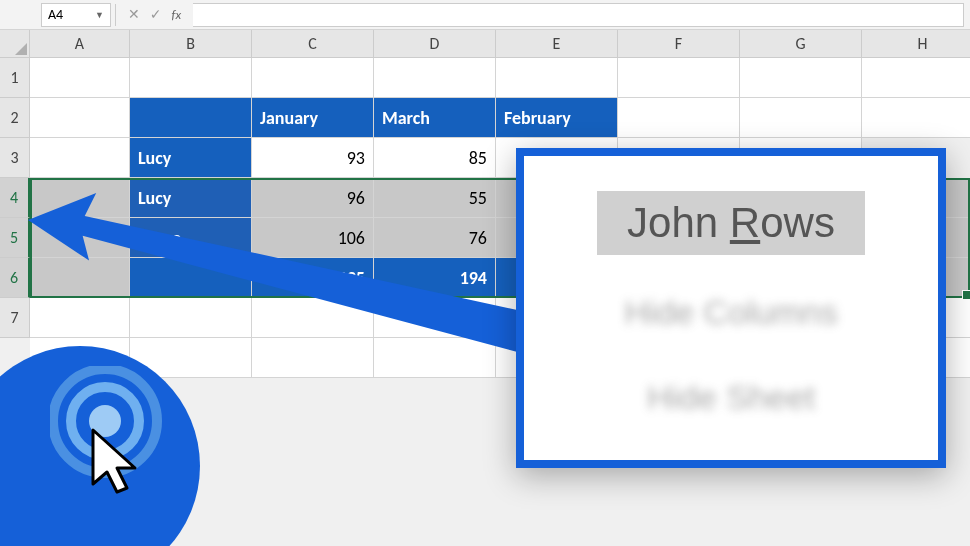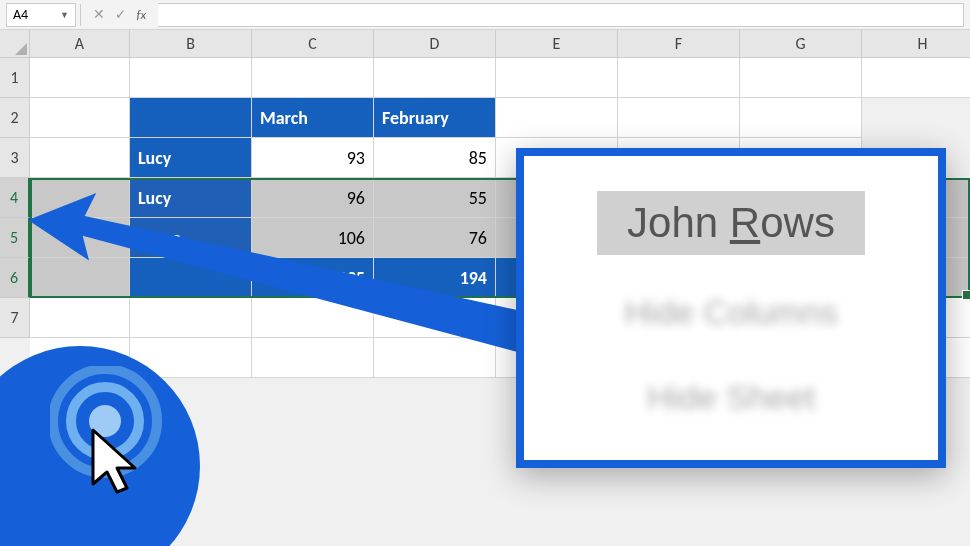--- a/index.html
+++ b/index.html
@@ -1,20 +1,20 @@
 <!DOCTYPE html>
 <html><head>
 <meta charset="utf-8">
 <style>
   * { box-sizing: border-box; margin: 0; padding: 0; }
   body { font-family: Calibri, Arial, sans-serif; background: #f0f0f0; width: 970px; height: 546px; overflow: hidden; position: relative; }
   
   
   .top-bar { background: #f3f3f3; height: 30px; display: flex; align-items: center; border-bottom: 1px solid #d4d4d4; padding: 2px 6px; gap: 4px; }
-  .name-box { width: 70px; height: 24px; background: #fff; border: 1px solid #ccc; font-size: 14px; padding: 2px 6px; display: flex; align-items: center; justify-content: space-between; }
+  .name-box { width: 70px; height: 24px; background: #fff; border: 1px solid #ccc; font-size: 14px; padding: 2px 6px; display: flex; align-items: center; justify-content: space-between; margin-left: 35px; }
   .name-box-arrow { font-size: 9px; color: #666; }
   .fx-icons { display: flex; align-items: center; gap: 10px; padding: 0 8px; color: #999; font-size: 14px; }
   .fx-label { font-style: italic; color: #666; font-size: 13px; }
   .formula-input { flex: 1; height: 24px; background: #fff; border: 1px solid #ccc; border-left: none; }
   
   
   .sheet { position: relative; background: #fff; }
   .corner-cell { position: absolute; left: 0; top: 0; width: 30px; height: 28px; background: #e6e6e6; border-right: 1px solid #ccc; border-bottom: 1px solid #ccc; }
   .corner-cell::after { content: ''; position: absolute; right: 2px; bottom: 2px; width: 0; height: 0; border-style: solid; border-width: 0 0 12px 12px; border-color: transparent transparent #b0b0b0 transparent; }
   
@@ -107,20 +107,21 @@
       <div class="grid-cell" style="width:122px"></div>
       <div class="grid-cell" style="width:122px"></div>
       <div class="grid-cell" style="width:122px"></div>
       <div class="grid-cell" style="width:122px"></div>
       <div class="grid-cell" style="width:122px"></div>
     </div>
 
     <div class="grid-row">
       <div class="grid-cell" style="width:100px"></div>
       <div class="grid-cell th-col" style="width:122px"></div>
+      <div class="grid-cell th-col" style="width:122px">January</div>
       <div class="grid-cell th-col" style="width:122px">March</div>
       <div class="grid-cell th-col" style="width:122px">February</div>
       <div class="grid-cell" style="width:122px"></div>
       <div class="grid-cell" style="width:122px"></div>
       <div class="grid-cell" style="width:122px"></div>
     </div>
 
     <div class="grid-row">
       <div class="grid-cell" style="width:100px"></div>
       <div class="grid-cell th-row" style="width:122px">Lucy</div>

